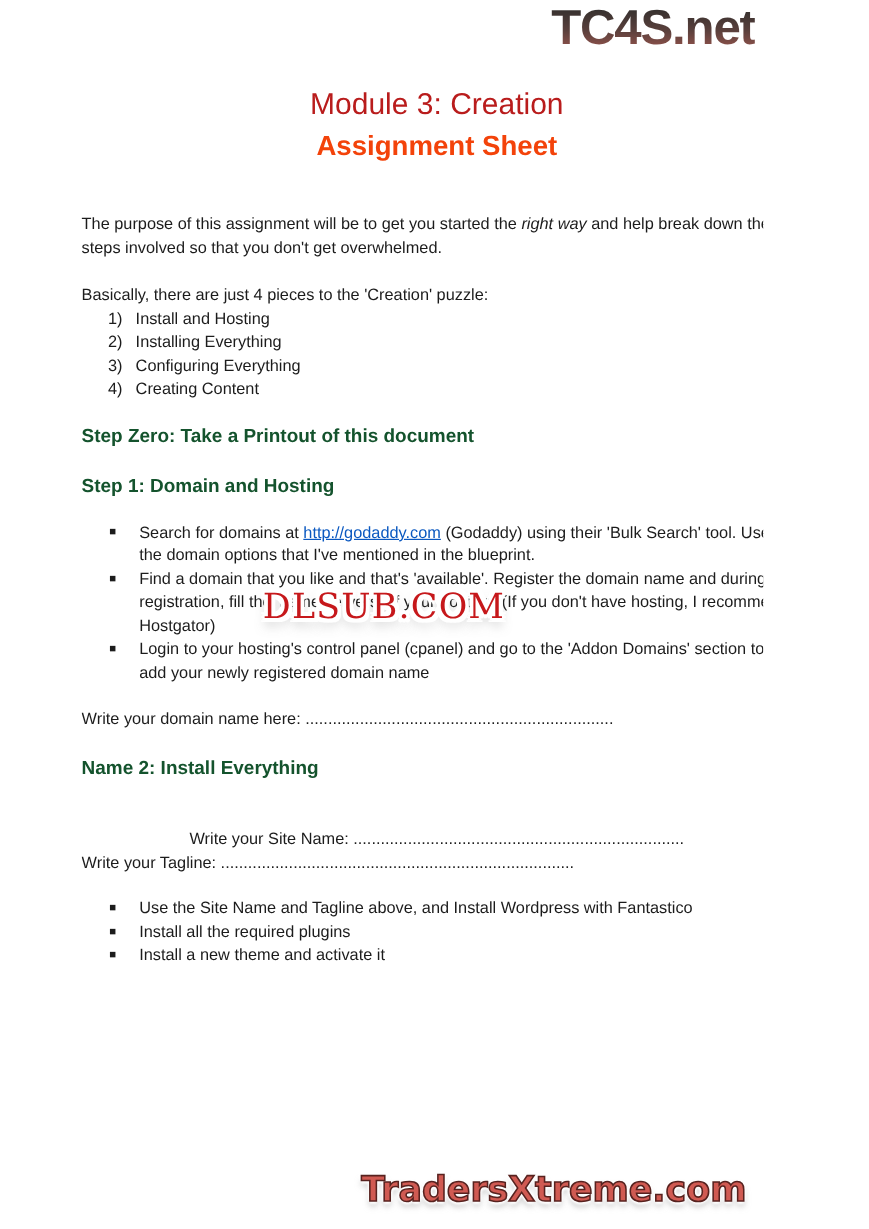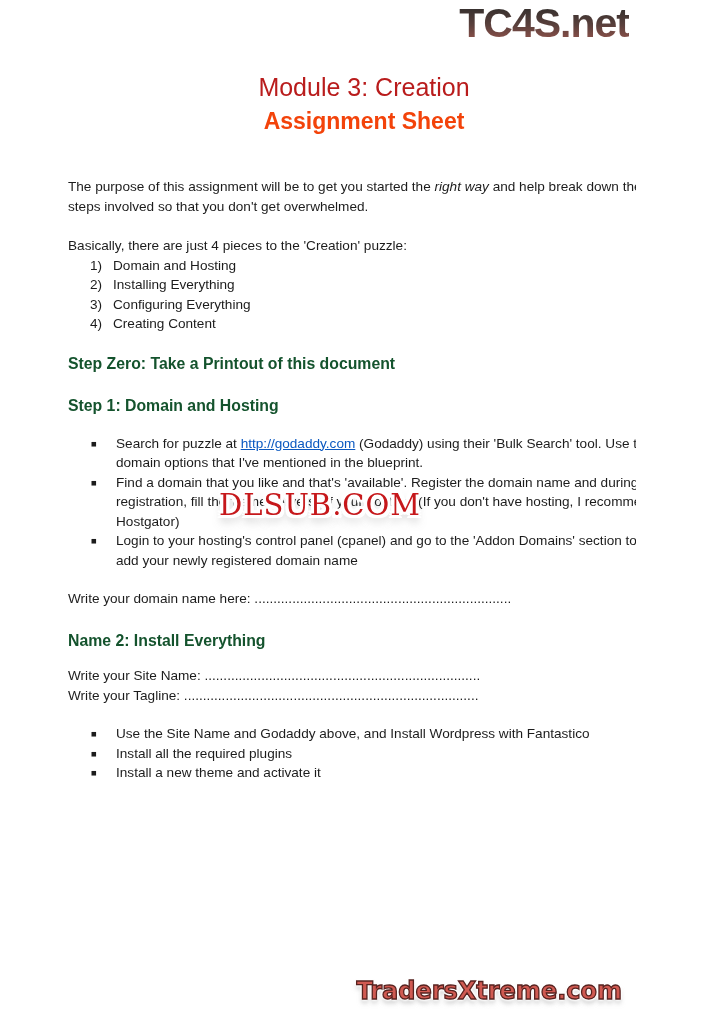--- a/index.html
+++ b/index.html
@@ -50,21 +50,21 @@
   .h-step0{margin-top:19px;}
   .p-step0{margin-top:19px;}
   .h-step1{}
   .p-tick{margin-top:21px;}
   .bullet-list{margin-top:18px;}
   .b-row{display:flex;}
   .b-marker{width:25px;padding-left:23px;flex:none;font-size:9.5px;line-height:19.5px;}
   .b-text{flex:1;}
   .write-line{margin-top:19px;white-space:nowrap;overflow:hidden;}
   .h-step2{margin-top:21px;}
-  .w-site{margin-top:15px;}
+  .w-site{margin-top:38px;text-align:center;}
   .w-tag{margin-top:0.5px;}
   .bl-step2{margin-top:19px;}
   .link{text-decoration:underline;cursor:pointer;}
   em.rw{font-style:italic;}
   
   .dlsub-watermark{
     position:absolute;left:219px;top:482px;
     font-family:"DejaVu Serif",serif;
     font-weight:normal;font-size:29px;letter-spacing:1px;
     line-height:46px;
@@ -72,21 +72,21 @@
     text-shadow:
       -3px 0 0 #ffffff, 3px 0 0 #ffffff, 0 -3px 0 #ffffff, 0 3px 0 #ffffff,
       -2px -2px 0 #ffffff, 2px -2px 0 #ffffff, -2px 2px 0 #ffffff, 2px 2px 0 #ffffff,
       -3px 3px 0 #ffffff, 3px 3px 0 #ffffff, -3px -3px 0 #ffffff, 3px -3px 0 #ffffff,
       0 6px 9px rgba(110,110,110,0.55);
   }
   
   .tx-logo{
     position:absolute;top:973px;right:14px;
     font-family:"DejaVu Sans",sans-serif;
-    font-weight:bold;font-size:24px;letter-spacing:0px;
+    font-weight:bold;font-size:29px;letter-spacing:0px;
     -webkit-text-stroke:1.3px #57221f;
     line-height:36px;
     text-shadow:
       -2px 0 2px #ffffff, 2px 0 2px #ffffff, 0 -2px 2px #ffffff, 0 2px 2px #ffffff,
       0 4px 5px rgba(150,150,150,0.6);
     z-index:5;
   }
 </style>
 </head>
 <body>
@@ -101,21 +101,21 @@
 
     <div class="doc-subtitle" style="color: rgb(243, 67, 10);">Assignment Sheet</div>
 
     <p class="para p-intro"><span>The purpose of this assignment will be to get you started the </span><em class="rw">right way</em><span> and help break down the steps involved so that you don't get overwhelmed.</span></p>
 
     <p class="para p-basically">Basically, there are just 4 pieces to the 'Creation' puzzle:</p>
 
     <div class="num-list">
       <div class="num-row">
         <span class="num-marker">1)</span>
-        <span>Domain and Hosting</span>
+        <span>Install and Hosting</span>
       </div>
       <div class="num-row">
         <span class="num-marker">2)</span>
         <span>Installing Everything</span>
       </div>
       <div class="num-row">
         <span class="num-marker">3)</span>
         <span>Configuring Everything</span>
       </div>
       <div class="num-row">
@@ -126,21 +126,21 @@
 
     <div class="step-heading h-step0">Step Zero: Take a Printout of this document</div>
 
 
     <div class="step-heading h-step1">Step 1: Domain and Hosting</div>
 
 
     <div class="bullet-list">
       <div class="b-row">
         <span class="b-marker">■</span>
-        <span class="b-text"><span>Search for puzzle at </span><span class="link" style="color: rgb(10, 88, 192);">http://godaddy.com</span><span> (Godaddy) using their 'Bulk Search' tool. Use the domain options that I've mentioned in the blueprint.</span></span>
+        <span class="b-text"><span>Search for domains at </span><span class="link" style="color: rgb(10, 88, 192);">http://godaddy.com</span><span> (Godaddy) using their 'Bulk Search' tool. Use the domain options that I've mentioned in the blueprint.</span></span>
       </div>
       <div class="b-row">
         <span class="b-marker">■</span>
         <span class="b-text">Find a domain that you like and that's 'available'. Register the domain name and during registration, fill the 'name servers' of your hosting. (If you don't have hosting, I recommend Hostgator)</span>
       </div>
       <div class="b-row">
         <span class="b-marker">■</span>
         <span class="b-text">Login to your hosting's control panel (cpanel) and go to the 'Addon Domains' section to add your newly registered domain name</span>
       </div>
     </div>
@@ -149,21 +149,21 @@
 
     <div class="step-heading h-step2">Name 2: Install Everything</div>
 
     <div class="write-line w-site">Write your Site Name: .........................................................................</div>
 
     <div class="write-line w-tag">Write your Tagline: ..............................................................................</div>
 
     <div class="bullet-list bl-step2">
       <div class="b-row">
         <span class="b-marker">■</span>
-        <span class="b-text">Use the Site Name and Godaddy above, and Install Wordpress with Fantastico</span>
+        <span class="b-text">Use the Site Name and Tagline above, and Install Wordpress with Fantastico</span>
       </div>
       <div class="b-row">
         <span class="b-marker">■</span>
         <span class="b-text">Install all the required plugins</span>
       </div>
       <div class="b-row">
         <span class="b-marker">■</span>
         <span class="b-text">Install a new theme and activate it</span>
       </div>
     </div>

